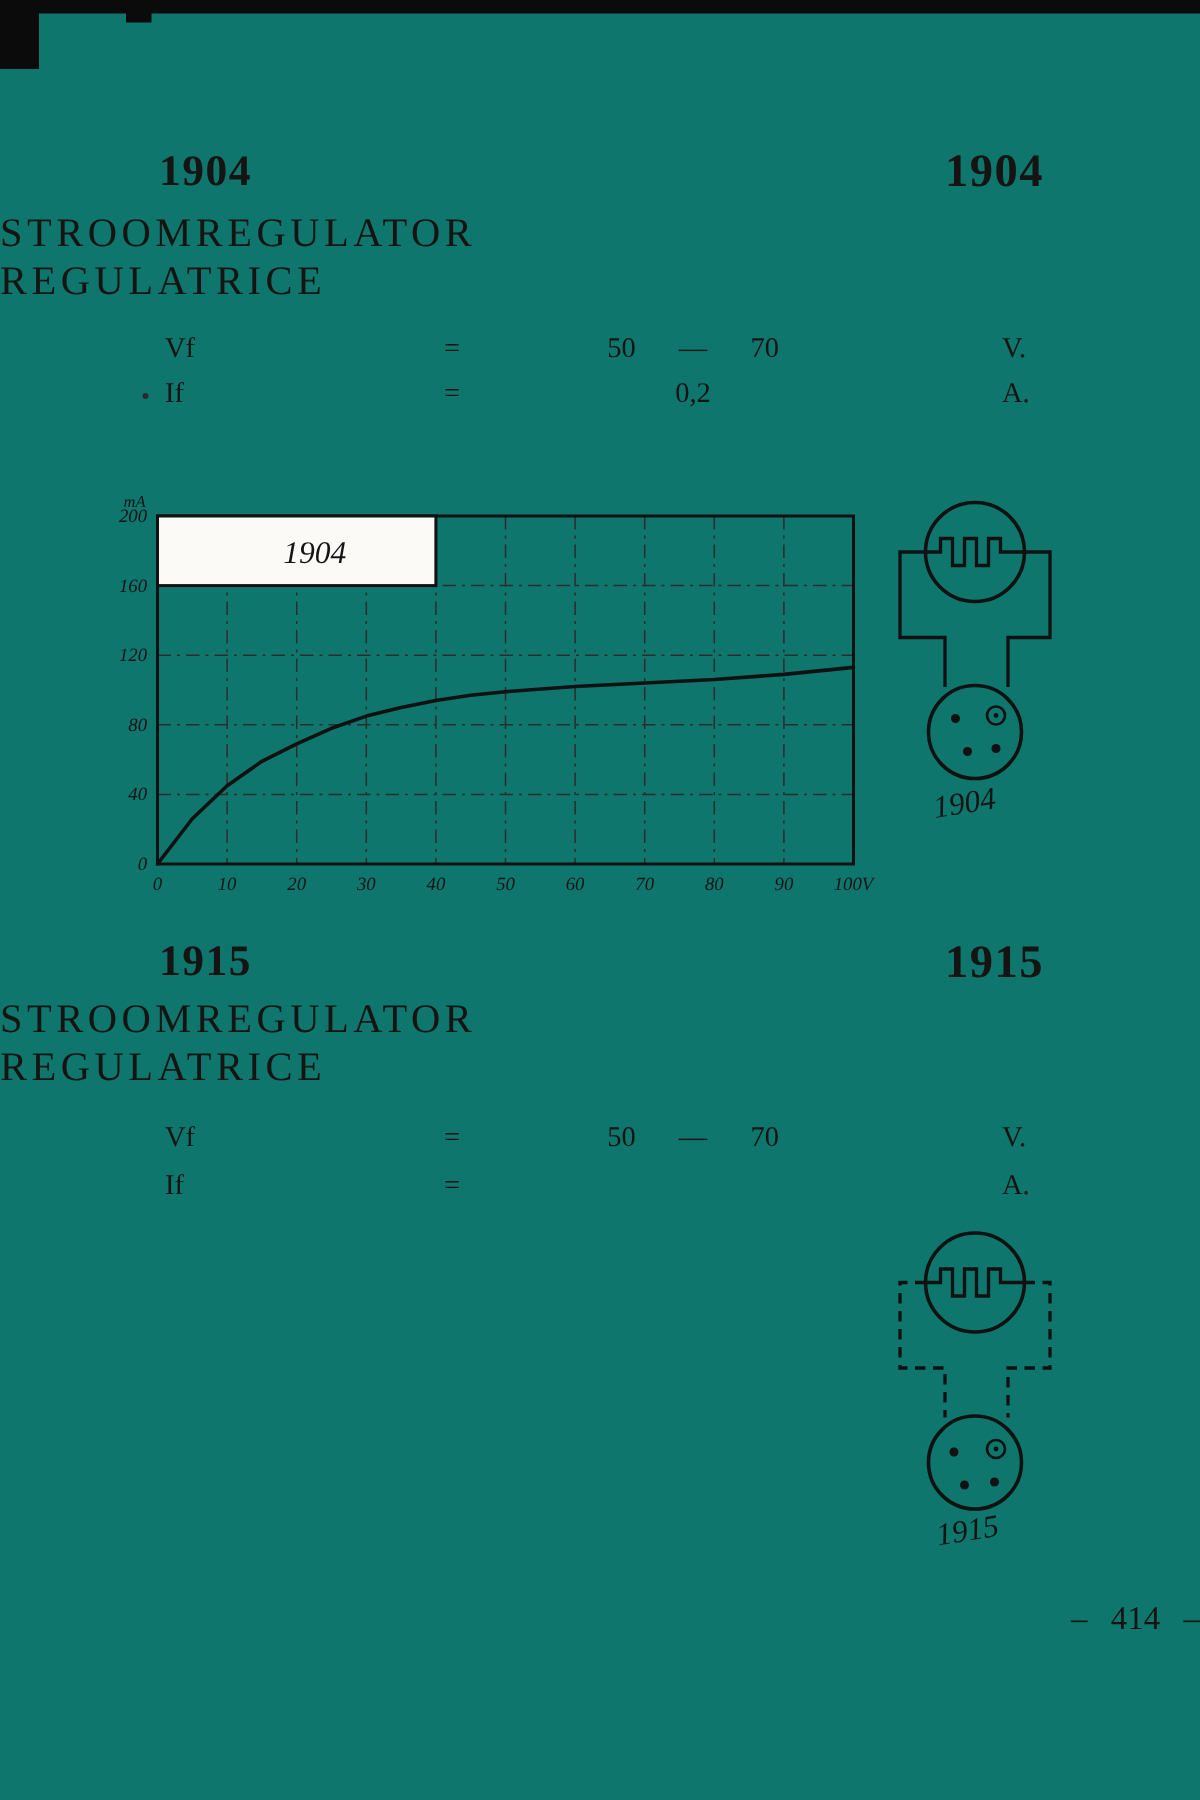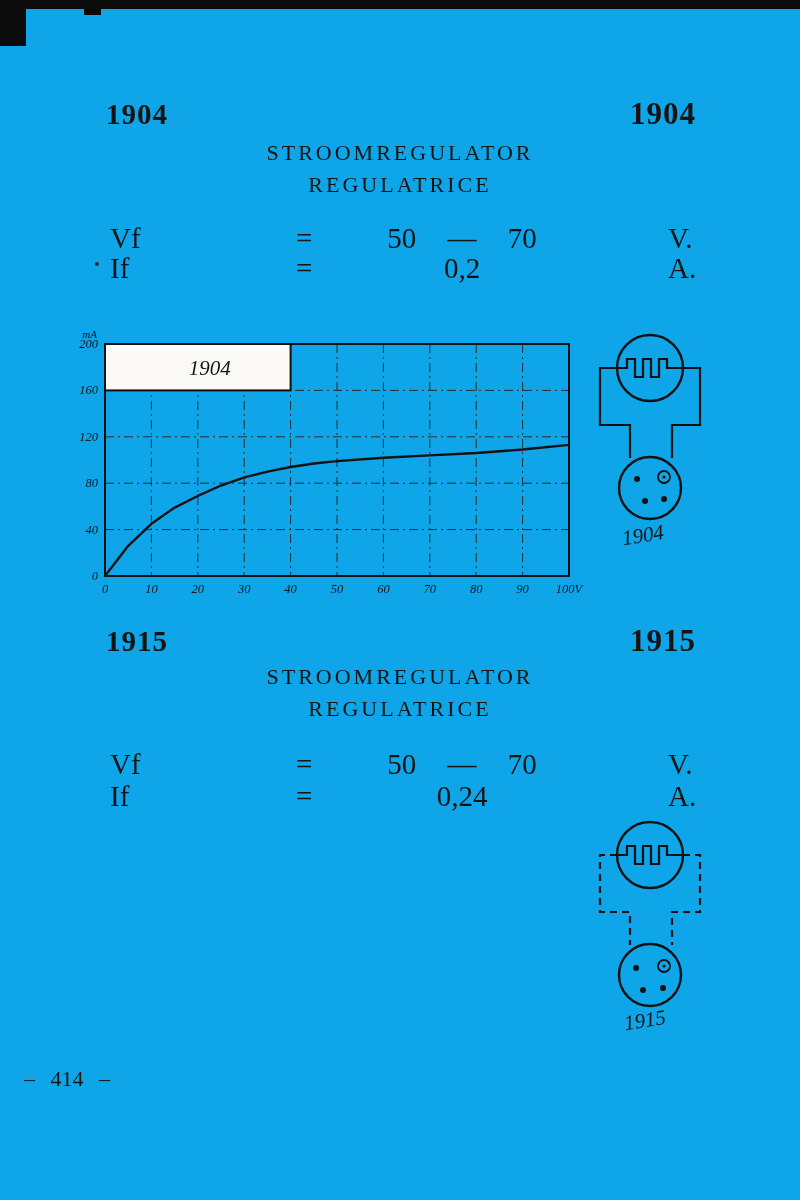--- a/index.html
+++ b/index.html
@@ -1,31 +1,31 @@
 <!DOCTYPE html>
 <html><head>
 <meta charset="utf-8">
 <style>
   * { margin:0; padding:0; box-sizing:border-box; }
   html,body { background:#6b6b6b; }
   .page {
     position:relative; width:800px; height:1200px; margin:0 auto;
-    background:#0ea5e9; color:#161412; overflow:hidden;
+    background:#0f766e; color:#161412; overflow:hidden;
     font-family:"Liberation Serif","DejaVu Serif",serif;
   }
   
   .scan-top    { position:absolute; left:0; top:0; width:800px; height:9px; background:#0b0b0b; }
   .scan-corner { position:absolute; left:0; top:0; width:26px; height:46px; background:#0b0b0b; }
   .scan-notch  { position:absolute; left:84px; top:0; width:17px; height:15px; background:#0b0b0b; }
   .artifact-dot{ position:absolute; width:4px; height:4px; background:#2a2a2a; border-radius:50%; }
 
   .code { position:absolute; font-weight:bold; font-size:29px; letter-spacing:1px; }
-  .title { position:absolute; left:0; width:800px; text-align:center; font-size:22px; letter-spacing:3px; }
+  .title { position:absolute; left:0; width:800px; text-align:left; font-size:27px; letter-spacing:3px; }
 
-  .spec-row { position:absolute; left:0; width:706px; height:30px; font-size:29px; }
+  .spec-row { position:absolute; left:0; width:706px; height:30px; font-size:19px; }
   .spec-param { position:absolute; left:110px; }
   .spec-eq    { position:absolute; left:296px; }
   .spec-val   { position:absolute; left:332px; width:260px; text-align:center; word-spacing:24px; }
   .spec-unit  { position:absolute; left:668px; }
 
   .chart-wrap { position:absolute; left:63px; top:330px; }
   svg text { font-family:"Liberation Serif","DejaVu Serif",serif; fill:#141414; }
   .grid  { stroke:#2c2c2c; stroke-width:1; stroke-dasharray:9 4 2 4; }
   .frame { fill:none; stroke:#111; stroke-width:2; }
   .legend-box { fill:#fbfaf6; stroke:#111; stroke-width:2; }
@@ -37,21 +37,21 @@
   .yunit { font-size:11px; font-style:italic; text-anchor:end; }
 
   .tube { position:absolute; }
   .outline { fill:none; stroke:#111; stroke-width:2.4; }
   .lead    { fill:none; stroke:#111; stroke-width:2.2; }
   .lead.dashed { stroke-dasharray:7 5; }
   .pin      { fill:#111; stroke:none; }
   .pin-ring { fill:none; stroke:#111; stroke-width:1.8; }
   .script-label { font-size:21px; font-style:italic; text-anchor:middle; }
 
-  .page-number { position:absolute; left:0; top:1066px; width:800px; text-align:left; font-size:22px; word-spacing:10px;padding-left:24px; }
+  .page-number { position:absolute; left:0; top:1066px; width:800px; text-align:right; font-size:22px; word-spacing:10px;padding-left:24px; }
 </style>
 </head>
 <body>
 
 <div class="page">
 
   <div class="scan-top"></div>
   <div class="scan-corner"></div>
   <div class="scan-notch"></div>
   <div class="artifact-dot" style="left:95px;top:262px;"></div>
@@ -135,21 +135,20 @@
 
   <div class="spec-row" style="top:748px;">
     <span class="spec-param">Vf</span>
     <span class="spec-eq">=</span>
     <span class="spec-val">50 — 70</span>
     <span class="spec-unit">V.</span>
   </div>
   <div class="spec-row" style="top:780px;">
     <span class="spec-param">If</span>
     <span class="spec-eq">=</span>
-    <span class="spec-val">0,24</span>
     <span class="spec-unit">A.</span>
   </div>
 
   <svg class="tube" style="left:580px;top:815px;" width="140" height="235" viewBox="0 0 140 235">
     <circle class="outline" cx="70" cy="40" r="33"></circle>
     <path class="lead" d="M 37 40 H 47 V 31 H 55 V 49 H 63 V 31 H 71 V 49 H 79 V 31 H 87 V 40 H 103"></path>
     <path class="lead dashed" d="M 37 40 H 20 V 97 H 50 V 130"></path>
     <path class="lead dashed" d="M 103 40 H 120 V 97 H 92 V 130"></path>
     <circle class="outline" cx="70" cy="160" r="31"></circle>
     <circle class="pin-ring" cx="84" cy="151" r="6"></circle>

